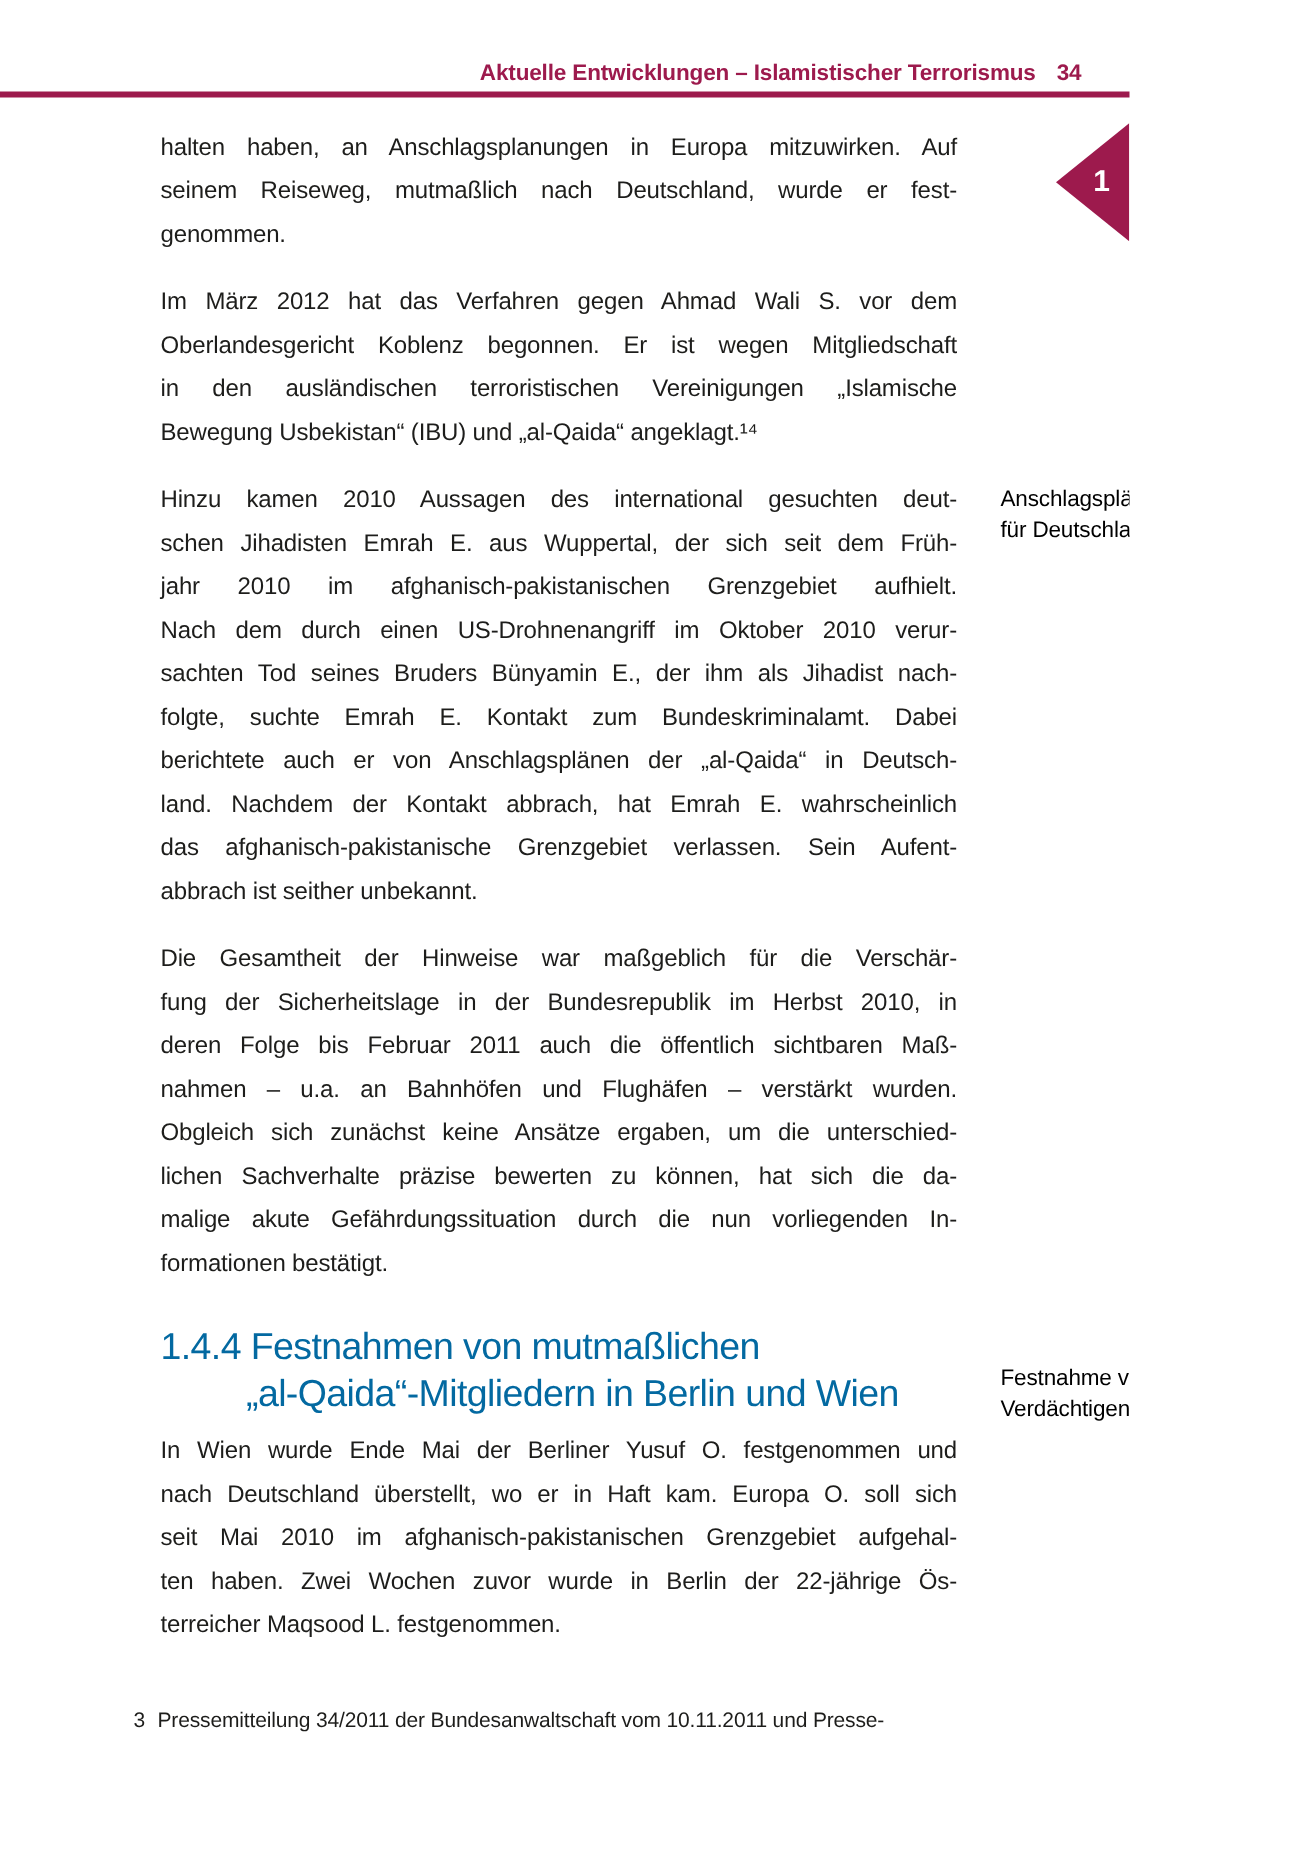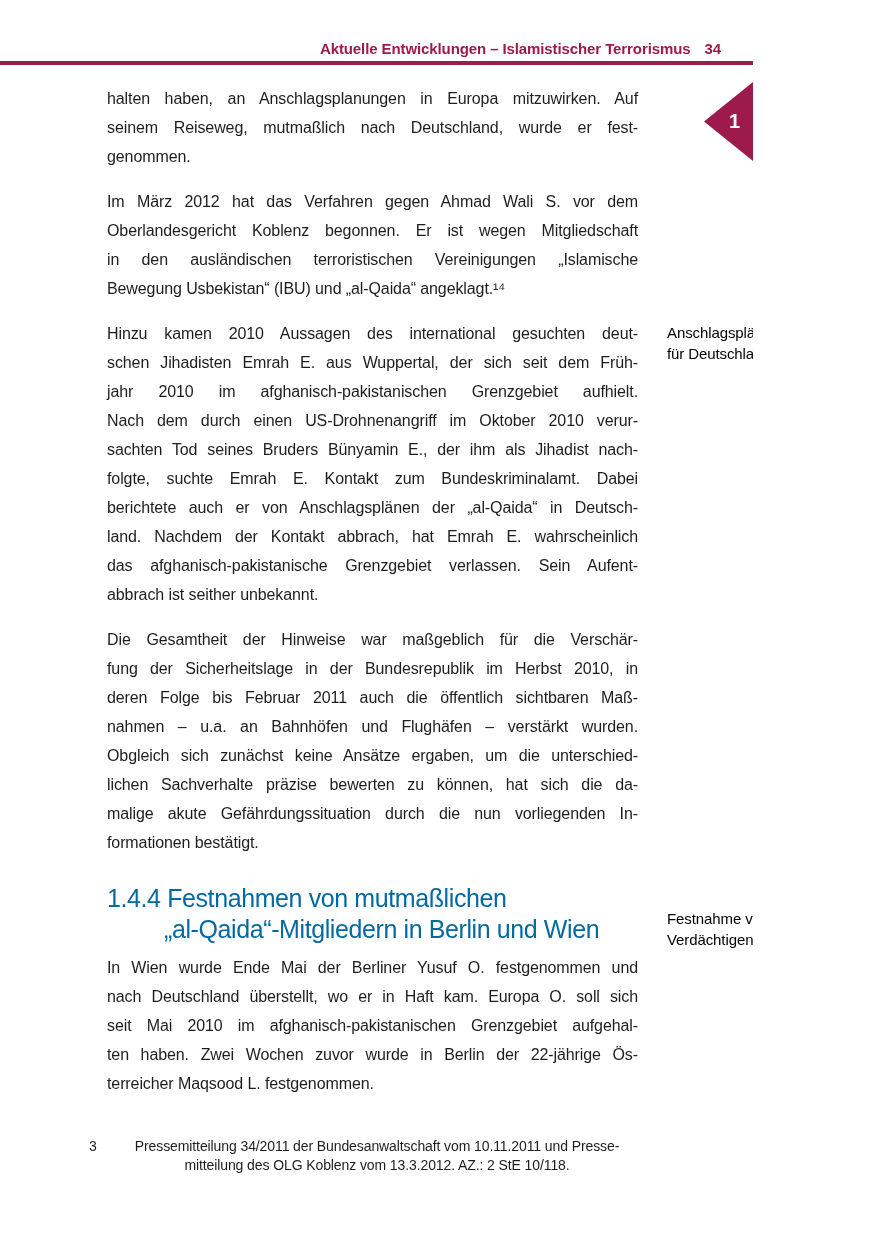--- a/index.html
+++ b/index.html
@@ -66,21 +66,21 @@
   .note-1{top:322px;}
   .note-2{top:908px;}
   
   .footnote{
     position:absolute;left:89px;top:1137px;width:560px;
     font-size:14px;line-height:19px;color:#1d1d1b;
     letter-spacing:-0.1px;
   }
   .fn-num{position:absolute;left:0;top:0;}
   .fn-text{margin-left:16px;}
-  .fn-text .jline{text-align:center;white-space:nowrap;}
+  .fn-text .jline{text-align:left;white-space:nowrap;}
 </style>
 </head>
 <body>
 
 <div class="page">
 
   <div class="running-head">
     <span class="rh-title">Aktuelle Entwicklungen – Islamistischer Terrorismus</span>
     <span class="rh-page">34</span>
   </div>
@@ -145,17 +145,16 @@
     </aside>
   <aside class="margin-note note-2">
       <div class="jline">Festnahme von</div>
       <div class="jline last">Verdächtigen</div>
     </aside>
 
   <div class="footnote">
     <span class="fn-num">3</span>
     <div class="fn-text">
         <div class="jline">Pressemitteilung 34/2011 der Bundesanwaltschaft vom 10.11.2011 und Presse-</div>
-        <div class="jline last">mitteilung des OLG Koblenz vom 13.3.2012. AZ.: 2 StE 10/118.</div>
       </div>
   </div>
 
 </div>
 
 </body></html>

